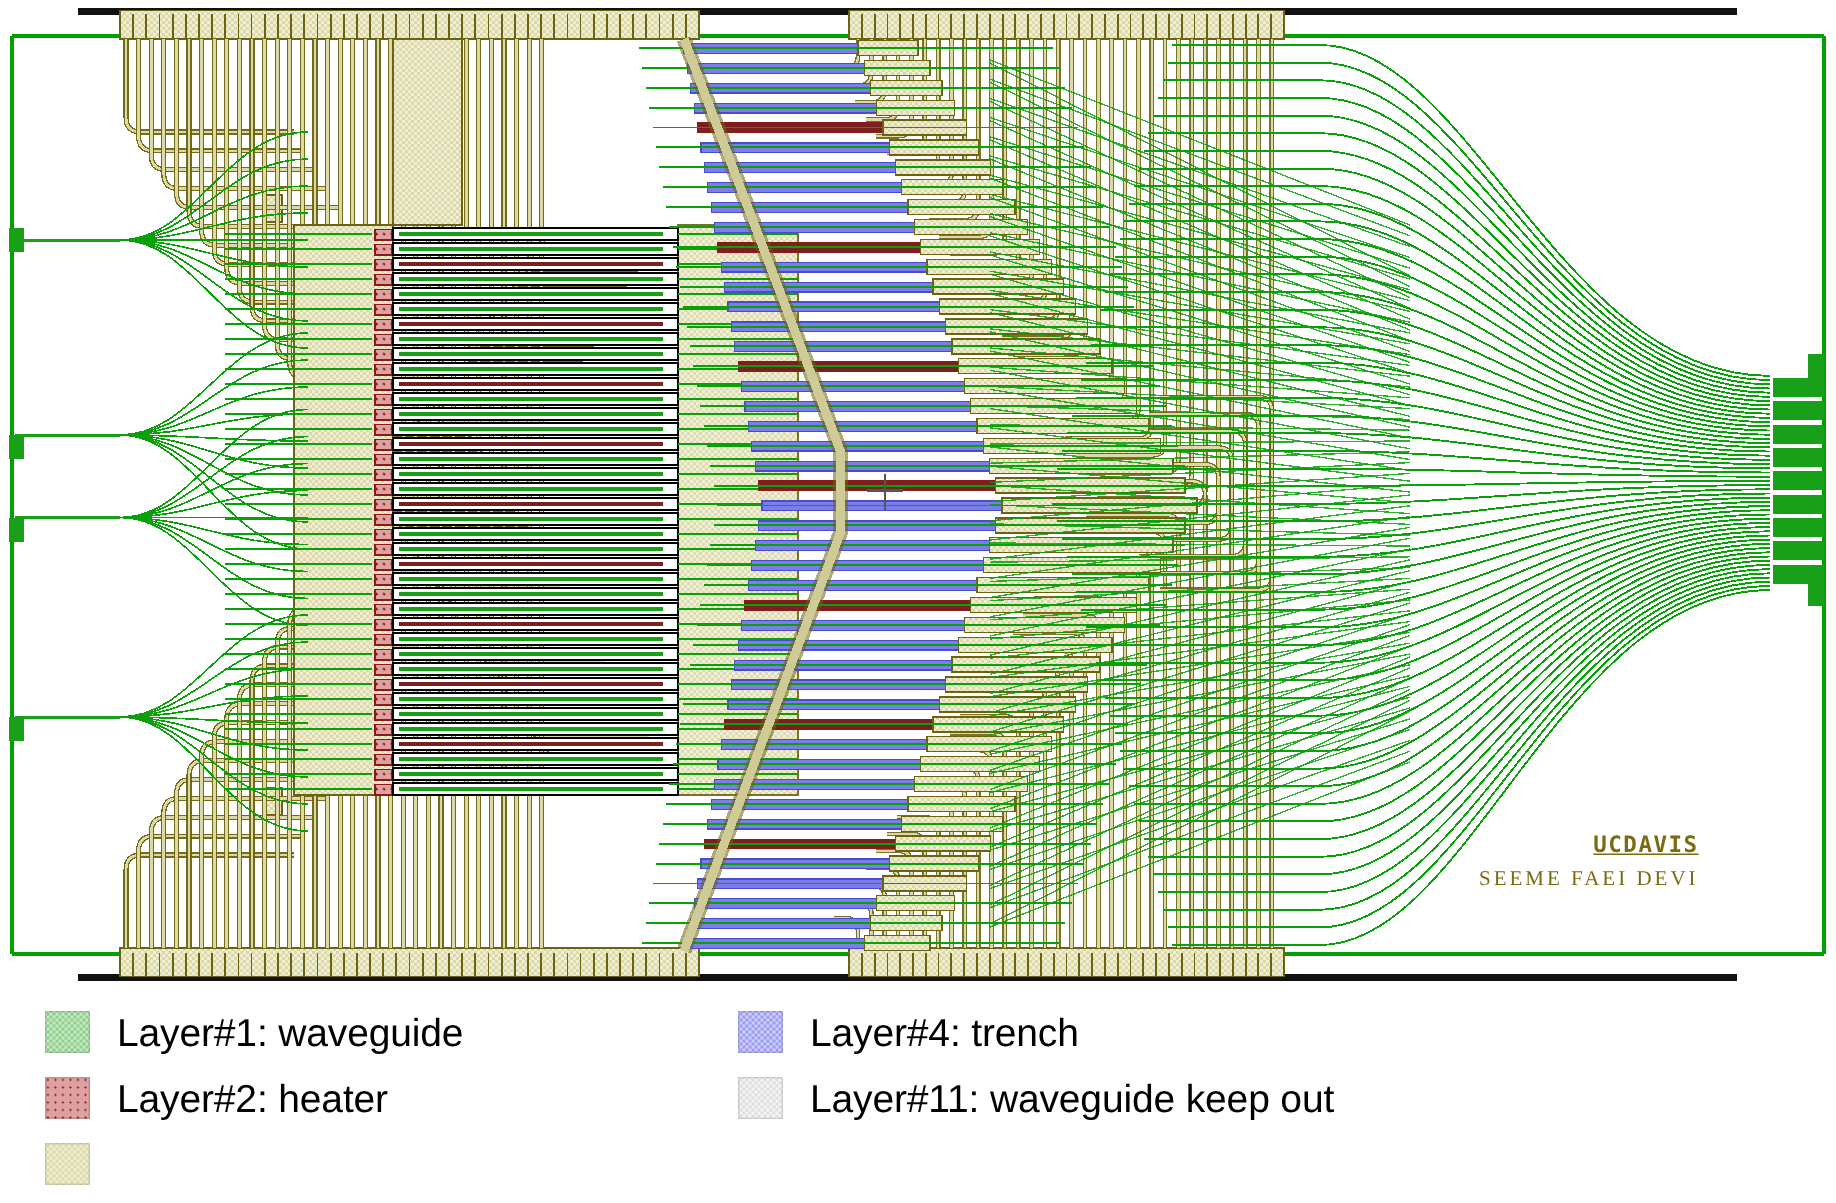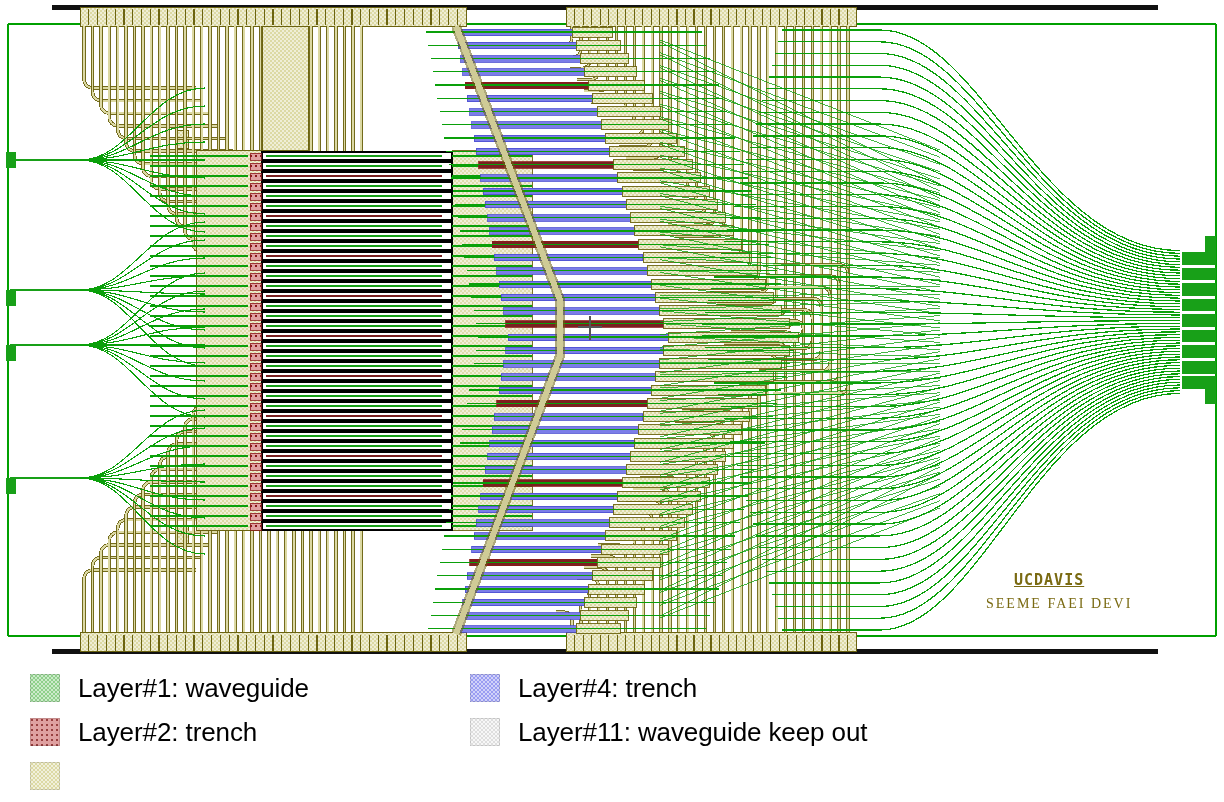--- a/index.html
+++ b/index.html
@@ -7,21 +7,21 @@
        font-family:"Liberation Sans","DejaVu Sans",sans-serif;}
 
   
   #layout-canvas{position:absolute;left:0;top:0;width:1224px;height:658px;background:#fff;overflow:hidden;}
   #layout-canvas svg{display:block;}
 
   
   #legend{position:absolute;left:0;top:658px;width:1157px;height:144px;background:#fff;}
   .legend-col{position:absolute;top:8px;}
   #legend-col-left{left:30px;}
-  #legend-col-right{left:470px;}
+  #legend-col-right{left:492px;}
   .legend-row{display:flex;align-items:center;height:44px;}
   .swatch{width:28px;height:26px;flex:none;margin-right:18px;border:1px solid rgba(0,0,0,.12);
           background-size:4px 4px;}
   .legend-label{font-size:26px;color:#000;white-space:nowrap;line-height:1;letter-spacing:-0.1px;}
 
   .sw-wg{background-color:#8ed08a;
      background-image:linear-gradient(45deg,rgba(255,255,255,.55) 25%,transparent 25%,transparent 75%,rgba(255,255,255,.55) 75%),
                       linear-gradient(45deg,rgba(255,255,255,.55) 25%,transparent 25%,transparent 75%,rgba(255,255,255,.55) 75%);
      background-position:0 0,2px 2px;}
   .sw-ht{background-color:#dfa0a0;
@@ -34,21 +34,21 @@
   .sw-tr{background-color:#9a9cf2;
      background-image:linear-gradient(45deg,rgba(255,255,255,.55) 25%,transparent 25%,transparent 75%,rgba(255,255,255,.55) 75%),
                       linear-gradient(45deg,rgba(255,255,255,.55) 25%,transparent 25%,transparent 75%,rgba(255,255,255,.55) 75%);
      background-position:0 0,2px 2px;}
   .sw-ko{background-color:#dedede;
      background-image:linear-gradient(45deg,rgba(255,255,255,.75) 25%,transparent 25%,transparent 75%,rgba(255,255,255,.75) 75%),
                       linear-gradient(45deg,rgba(255,255,255,.75) 25%,transparent 25%,transparent 75%,rgba(255,255,255,.75) 75%);
      background-position:0 0,2px 2px;}
 
   
-  #chip-logo{position:absolute;left:986px;top:573px;pointer-events:none;}
+  #chip-logo{position:absolute;left:986px;top:556px;pointer-events:none;text-align:right;}
   .logo-line{font-family:"DejaVu Sans Mono","Liberation Mono",monospace;color:#7a6a12;
              letter-spacing:1px;line-height:1;}
   #logo-univ{font-size:15px;font-weight:bold;text-decoration:underline;margin-left:28px;}
   #logo-lab{font-size:14px;margin-top:9px;letter-spacing:2px;font-family:Liberation Serif, serif;}
 </style>
 </head>
 <body>
 
 <div id="layout-canvas">
   <svg width="1224" height="658" viewBox="0 0 1224 658" xmlns="http://www.w3.org/2000/svg" shape-rendering="crispEdges">
@@ -1359,21 +1359,21 @@
 </div>
 
 <div id="legend">
   <div class="legend-col" id="legend-col-left">
       <div class="legend-row">
         <span class="swatch sw-wg"></span>
         <span class="legend-label">Layer#1: waveguide</span>
       </div>
       <div class="legend-row">
         <span class="swatch sw-ht"></span>
-        <span class="legend-label">Layer#2: trench</span>
+        <span class="legend-label">Layer#2: heater</span>
       </div>
       <div class="legend-row">
         <span class="swatch sw-el"></span>
       </div>
     </div>
   <div class="legend-col" id="legend-col-right">
       <div class="legend-row">
         <span class="swatch sw-tr"></span>
         <span class="legend-label">Layer#4: trench</span>
       </div>

